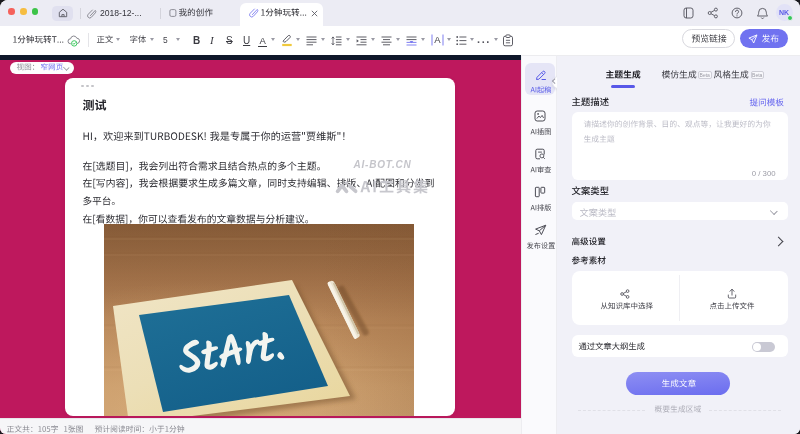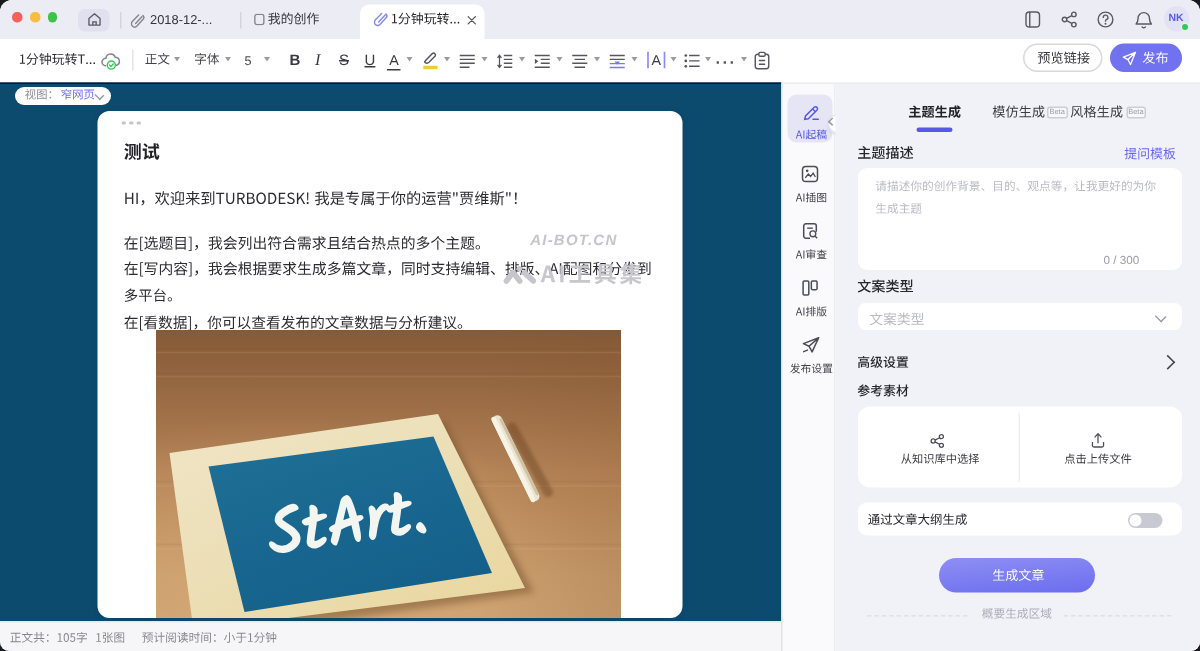--- a/index.html
+++ b/index.html
@@ -13,21 +13,21 @@
 .tsep { position:absolute; top:8px; width:1px; height:11px; background:#d4d4dc; }
 #activetab { position:absolute; left:240px; top:3px; width:83px; height:23px; background:#fff; border-radius:6px 6px 0 0; }
 #avatar { position:absolute; left:775.5px; top:4px; width:17px; height:17px; border-radius:50%; background:#e2e2f7; }
 #avbadge { position:absolute; left:787px; top:15px; width:6px; height:6px; border-radius:50%; background:#35c759; border:1px solid #ececf4; }
 #toolbar { position:absolute; left:0; top:26px; width:800px; height:29px; background:#fff; }
 .tbsep { position:absolute; top:33px; width:1px; height:14px; background:#e4e4e8; }
 .chev { position:absolute; width:0; height:0; border-left:2.6px solid transparent; border-right:2.6px solid transparent; border-top:3.2px solid #9a9aa4; }
 .lat { position:absolute; font-size:10px; color:#3a3a41; }
 #previewbtn { position:absolute; left:682px; top:29px; width:53px; height:19px; border:1px solid #d8d8de; border-radius:10px; background:#fff; }
 #pubbtn { position:absolute; left:740px; top:29px; width:48px; height:19px; border-radius:10px; background:#7072f0; }
-#editor { position:absolute; left:0; top:55px; width:521px; height:379px; background:#0c4a6e; border-top:1px solid #0f172a; overflow:hidden; }
+#editor { position:absolute; left:0; top:55px; width:521px; height:379px; background:#be185d; border-top:5px solid #0f172a; overflow:hidden; }
 #viewpill { position:absolute; left:10px; top:2px; width:64px; height:11.5px; background:#fdfdfe; border-radius:6px; }
 #card { position:absolute; left:65px; top:18px; width:390px; height:338px; background:#fff; border-radius:8px; box-shadow:0 1px 5px rgba(40,40,60,0.07); overflow:hidden; }
 #dots i { position:absolute; top:6.5px; width:2.6px; height:2.6px; border-radius:50%; background:#c4c4c9; }
 #statusbar { position:absolute; left:0; top:358px; width:521px; height:21px; background:#f6f6f8; border-top:1px solid #e7e7ea; }
 #sidebar { position:absolute; left:521px; top:55px; width:36px; height:379px; background:#fafafd; border-top:1px solid #ececef; border-left:1px solid #ededf1; border-right:1px solid #ededf1; }
 #sbactive { position:absolute; left:3px; top:7px; width:30px; height:32px; background:#e5e5f6; border-radius:6px; }
 #sbnotch { position:absolute; left:551.5px; top:75.5px; width:13px; height:13px; border-radius:50%; background:#fff; border:1px solid #e9e9ef; box-shadow:0 1px 2.5px rgba(70,70,110,0.14); }
 #rpanel { position:absolute; left:557px; top:55px; width:243px; height:379px; background:#f1f1f8; border-top:1px solid #ececef; }
 #rtabline { position:absolute; left:54px; top:29px; width:24px; height:2.5px; border-radius:2px; background:#5858e8; }
 .beta { position:absolute; width:13.5px; height:8.5px; border:1px solid #cdcdd6; border-radius:2px; color:#9a9aa4; font-size:5px; line-height:6.5px; text-align:center; background:rgba(255,255,255,0.5); }
@@ -375,21 +375,21 @@
 <svg class="abs" style="left:192px;top:41.6px;" width="36" height="12" viewBox="0 0 36 12">
         <path d="M4.61 2.26H7.48V2.94H4.61ZM4.61 1.12H7.48V1.8H4.61ZM4.02 0.63V3.44H8.1V0.63ZM4.19 5.01C4.05 6.29 3.66 7.26 2.9 7.87C3.04 7.96 3.29 8.15 3.38 8.26C3.84 7.85 4.18 7.33 4.42 6.67C4.98 7.89 5.89 8.13 7.15 8.13H8.65C8.68 7.96 8.76 7.69 8.85 7.54C8.55 7.55 7.39 7.55 7.17 7.55C6.88 7.55 6.61 7.54 6.35 7.5V6.15H8.15V5.62H6.35V4.6H8.58V4.06H3.63V4.6H5.74V7.34C5.25 7.12 4.87 6.73 4.62 6.01C4.69 5.72 4.74 5.41 4.78 5.08ZM1.91 0.35V2.08H0.84V2.68H1.91V4.58C1.47 4.71 1.07 4.82 0.75 4.91L0.91 5.55L1.91 5.22V7.45C1.91 7.57 1.87 7.6 1.76 7.6C1.66 7.61 1.33 7.61 0.96 7.6C1.03 7.77 1.12 8.04 1.14 8.2C1.68 8.2 2.01 8.18 2.22 8.08C2.44 7.98 2.51 7.8 2.51 7.45V5.02L3.47 4.7L3.38 4.12L2.51 4.39V2.68H3.47V2.08H2.51V0.35Z M9.9 2.28V8.26H10.54V2.28ZM9.99 0.77C10.42 1.21 10.99 1.84 11.28 2.21L11.77 1.85C11.48 1.49 10.9 0.89 10.46 0.46ZM12.15 0.83V1.44H16.26V7.35C16.26 7.5 16.2 7.55 16.06 7.55C15.91 7.56 15.4 7.57 14.88 7.54C14.97 7.72 15.07 8.01 15.09 8.2C15.79 8.2 16.26 8.19 16.54 8.08C16.81 7.96 16.9 7.77 16.9 7.35V0.83ZM11.87 2.96V6.68H12.46V6.12H14.89V2.96ZM12.46 3.54H14.26V5.54H12.46Z M21.76 3.98H24.75V4.6H21.76ZM21.76 2.91H24.75V3.51H21.76ZM24 0.34V1.06H22.67V0.34H22.06V1.06H20.8V1.61H22.06V2.25H22.67V1.61H24V2.25H24.62V1.61H25.83V1.06H24.62V0.34ZM21.16 2.42V5.08H22.91C22.88 5.34 22.84 5.57 22.78 5.8H20.62V6.35H22.59C22.27 7.01 21.65 7.46 20.38 7.74C20.5 7.87 20.67 8.11 20.73 8.26C22.22 7.89 22.92 7.28 23.26 6.36C23.69 7.31 24.49 7.96 25.61 8.26C25.7 8.09 25.87 7.85 26.01 7.72C25.04 7.52 24.3 7.04 23.88 6.35H25.81V5.8H23.43C23.47 5.57 23.51 5.33 23.54 5.08H25.38V2.42ZM19.2 0.34V2H18.13V2.61H19.2V2.61C18.97 3.78 18.47 5.15 17.98 5.87C18.09 6.03 18.24 6.31 18.32 6.5C18.65 5.99 18.96 5.21 19.2 4.37V8.25H19.82V3.82C20.06 4.27 20.32 4.82 20.43 5.11L20.85 4.64C20.7 4.38 20.05 3.3 19.82 2.97V2.61H20.71V2H19.82V0.34Z M27.99 0.34V2H26.8V2.61H27.94C27.67 3.79 27.13 5.18 26.58 5.87C26.69 6.03 26.84 6.32 26.91 6.49C27.31 5.91 27.7 4.94 27.99 3.95V8.25H28.6V3.65C28.83 4.08 29.1 4.63 29.22 4.91L29.61 4.42C29.46 4.16 28.81 3.16 28.6 2.87V2.61H29.63V2H28.6V0.34ZM33.86 0.51C32.99 0.87 31.33 1.07 29.98 1.15V3.25C29.98 4.62 29.89 6.55 28.93 7.91C29.08 7.98 29.34 8.17 29.46 8.27C30.4 6.92 30.59 4.91 30.61 3.47H30.87C31.12 4.55 31.49 5.52 32.01 6.33C31.46 6.97 30.81 7.43 30.08 7.73C30.22 7.85 30.39 8.1 30.48 8.26C31.19 7.92 31.84 7.46 32.39 6.86C32.87 7.47 33.46 7.96 34.17 8.27C34.27 8.1 34.47 7.84 34.62 7.72C33.89 7.44 33.29 6.97 32.8 6.36C33.43 5.5 33.89 4.39 34.13 2.98L33.73 2.86L33.62 2.89H30.61V1.68C31.9 1.59 33.38 1.39 34.29 1.02ZM33.41 3.47C33.2 4.39 32.85 5.16 32.41 5.81C31.98 5.13 31.67 4.33 31.44 3.47Z" fill="#6666ef"></path>
       </svg>
 <div id="ta"></div>
 <svg class="abs" style="left:25.5px;top:63.9px;" width="189" height="11" viewBox="0 0 189 11">
         <path d="M1.33 0.84C1.74 1.21 2.25 1.72 2.5 2.05L2.89 1.64C2.65 1.32 2.12 0.83 1.71 0.48ZM0.83 2.76V3.32H2V6.18C2 6.52 1.76 6.75 1.62 6.85C1.72 6.97 1.88 7.21 1.94 7.35C2.04 7.18 2.25 7.02 3.57 6.01C3.5 5.89 3.41 5.66 3.37 5.51L2.56 6.12V2.76ZM4.35 5.21H6.8V5.85H4.35ZM4.35 4.8V4.2H6.8V4.8ZM5.29 0.31V0.92H3.48V1.37H5.29V1.87H3.67V2.3H5.29V2.84H3.25V3.29H7.99V2.84H5.87V2.3H7.51V1.87H5.87V1.37H7.75V0.92H5.87V0.31ZM3.81 3.74V7.48H4.35V6.28H6.8V6.83C6.8 6.92 6.76 6.95 6.66 6.96C6.55 6.97 6.18 6.97 5.78 6.95C5.86 7.09 5.93 7.31 5.95 7.46C6.51 7.46 6.86 7.46 7.08 7.36C7.3 7.28 7.36 7.12 7.36 6.83V3.74Z M14.13 0.31V1.44H12.74V0.31H12.18V1.44H11.09V1.97H12.18V2.99H12.74V1.97H14.13V2.99H14.7V1.97H15.73V1.44H14.7V0.31ZM11.97 5.45H13.15V6.55H11.97ZM11.97 4.94V3.86H13.15V4.94ZM14.88 5.45V6.55H13.68V5.45ZM14.88 4.94H13.68V3.86H14.88ZM11.44 3.34V7.47H11.97V7.07H14.88V7.43H15.44V3.34ZM9.57 0.32V1.89H8.63V2.43H9.57V4.15C9.17 4.27 8.81 4.38 8.52 4.45L8.67 5.03L9.57 4.73V6.75C9.57 6.86 9.53 6.9 9.44 6.9C9.35 6.9 9.04 6.9 8.7 6.9C8.78 7.05 8.85 7.29 8.87 7.43C9.36 7.44 9.67 7.42 9.85 7.32C10.05 7.24 10.12 7.07 10.12 6.75V4.56L10.98 4.27L10.9 3.74L10.12 3.98V2.43H10.95V1.89H10.12V0.32Z M21.65 0.75C22 1.04 22.43 1.46 22.64 1.72L23.09 1.41C22.88 1.15 22.43 0.75 22.08 0.48ZM16.63 0.91C17.05 1.36 17.57 1.96 17.79 2.35L18.28 2.04C18.04 1.65 17.52 1.06 17.09 0.64ZM20.72 0.39V1.83H18.6V2.39H20.43C19.98 3.56 19.24 4.72 18.46 5.32C18.59 5.42 18.78 5.62 18.87 5.76C19.57 5.16 20.24 4.12 20.72 3V6.34H21.29V3.03C21.99 3.84 22.68 4.77 23 5.42L23.47 5.09C23.07 4.34 22.18 3.23 21.39 2.39H23.42V1.83H21.29V0.39ZM18.17 3.1H16.47V3.64H17.61V6.01C17.25 6.13 16.84 6.46 16.42 6.86L16.79 7.35C17.21 6.87 17.61 6.46 17.9 6.46C18.08 6.46 18.32 6.68 18.65 6.87C19.2 7.18 19.86 7.26 20.78 7.26C21.52 7.26 22.88 7.21 23.44 7.18C23.45 7.02 23.54 6.74 23.6 6.59C22.85 6.68 21.69 6.73 20.8 6.73C19.96 6.73 19.28 6.68 18.78 6.4C18.51 6.25 18.33 6.11 18.17 6.03Z M27.4 3.65C27.18 4.59 26.81 5.51 26.33 6.12C26.47 6.19 26.72 6.35 26.83 6.43C27.3 5.79 27.72 4.8 27.97 3.77ZM29.81 3.77C30.24 4.59 30.63 5.69 30.76 6.41L31.32 6.22C31.19 5.5 30.79 4.42 30.34 3.6ZM27.53 0.34C27.27 1.49 26.83 2.61 26.24 3.34C26.38 3.42 26.61 3.62 26.72 3.71C27 3.35 27.25 2.88 27.48 2.36H28.67V6.78C28.67 6.88 28.63 6.9 28.54 6.9C28.43 6.91 28.1 6.92 27.72 6.9C27.81 7.07 27.9 7.32 27.93 7.5C28.42 7.5 28.76 7.47 28.97 7.38C29.18 7.28 29.25 7.11 29.25 6.78V2.36H30.73C30.66 2.76 30.59 3.17 30.54 3.46L31.04 3.56C31.14 3.14 31.28 2.46 31.38 1.89L30.98 1.79L30.88 1.82H27.7C27.86 1.39 28 0.94 28.11 0.48ZM25.96 0.34C25.52 1.53 24.8 2.7 24.02 3.46C24.13 3.59 24.3 3.89 24.35 4.03C24.63 3.75 24.89 3.42 25.15 3.07V7.47H25.71V2.18C26.01 1.65 26.29 1.08 26.51 0.51Z M36.01 3.56C36.43 4.13 36.97 4.91 37.2 5.39L37.7 5.08C37.44 4.62 36.9 3.86 36.46 3.31ZM33.57 0.3C33.51 0.67 33.38 1.19 33.25 1.57H32.38V7.29H32.92V6.67H35.09V1.57H33.79C33.92 1.23 34.07 0.8 34.2 0.41ZM32.92 2.09H34.55V3.74H32.92ZM32.92 6.14V4.25H34.55V6.14ZM36.36 0.28C36.11 1.36 35.69 2.43 35.16 3.13C35.3 3.21 35.54 3.37 35.65 3.46C35.91 3.09 36.16 2.61 36.38 2.08H38.38C38.28 5.21 38.16 6.41 37.91 6.68C37.82 6.79 37.73 6.81 37.57 6.81C37.39 6.81 36.93 6.8 36.41 6.76C36.52 6.91 36.59 7.16 36.61 7.32C37.04 7.35 37.5 7.36 37.77 7.34C38.05 7.31 38.22 7.25 38.4 7.01C38.71 6.63 38.82 5.42 38.94 1.84C38.95 1.76 38.95 1.54 38.95 1.54H36.59C36.72 1.18 36.83 0.79 36.93 0.41Z M46.04 0.44V6.71C46.04 6.86 45.98 6.9 45.83 6.91C45.68 6.91 45.19 6.92 44.64 6.9C44.73 7.06 44.82 7.31 44.85 7.46C45.58 7.46 46.01 7.45 46.26 7.36C46.51 7.26 46.62 7.1 46.62 6.71V0.44ZM44.52 1.22V5.55H45.08V1.22ZM40.61 3.17V6.51C40.61 7.21 40.84 7.37 41.6 7.37C41.76 7.37 42.87 7.37 43.05 7.37C43.74 7.37 43.91 7.07 43.99 5.99C43.83 5.95 43.6 5.87 43.47 5.76C43.43 6.69 43.38 6.86 43.01 6.86C42.77 6.86 41.84 6.86 41.65 6.86C41.25 6.86 41.18 6.81 41.18 6.51V3.69H42.87C42.81 4.63 42.74 5.02 42.64 5.12C42.59 5.19 42.53 5.2 42.42 5.2C42.31 5.2 42.03 5.19 41.75 5.16C41.82 5.31 41.89 5.51 41.89 5.67C42.21 5.69 42.51 5.69 42.67 5.68C42.86 5.66 42.99 5.61 43.11 5.48C43.29 5.28 43.38 4.75 43.45 3.4C43.45 3.32 43.45 3.17 43.45 3.17ZM41.94 0.33C41.53 1.33 40.7 2.41 39.71 3.12C39.84 3.21 40.05 3.41 40.14 3.53C40.91 2.93 41.57 2.15 42.07 1.3C42.69 1.97 43.37 2.78 43.71 3.3L44.14 2.91C43.77 2.36 42.98 1.49 42.32 0.83L42.49 0.48Z M51.4 0.41C51.01 1.55 50.38 2.68 49.68 3.42C49.81 3.51 50.04 3.71 50.13 3.81C50.53 3.38 50.91 2.81 51.25 2.18H51.78V7.48H52.38V5.58H54.73V5.03H52.38V3.85H54.62V3.31H52.38V2.18H54.8V1.61H51.53C51.69 1.27 51.84 0.91 51.96 0.55ZM49.52 0.34C49.09 1.53 48.35 2.7 47.58 3.46C47.69 3.59 47.86 3.91 47.92 4.04C48.19 3.77 48.45 3.46 48.7 3.11V7.47H49.28V2.19C49.59 1.66 49.87 1.08 50.08 0.51Z M60.83 3.92V4.58H57.23V3.92ZM56.64 3.46V7.49H57.23V6.14H60.83V6.83C60.83 6.94 60.79 6.98 60.66 6.99C60.54 6.99 60.08 6.99 59.62 6.97C59.7 7.12 59.79 7.34 59.82 7.5C60.44 7.5 60.85 7.49 61.1 7.4C61.34 7.32 61.43 7.16 61.43 6.84V3.46ZM57.23 5.01H60.83V5.71H57.23ZM57.67 0.3V0.99H55.72V1.47H57.67V2.17C56.85 2.31 56.07 2.43 55.52 2.51L55.61 3.02L57.67 2.63V3.21H58.25V0.3ZM59.39 0.31V2.37C59.39 2.97 59.58 3.14 60.33 3.14C60.47 3.14 61.49 3.14 61.65 3.14C62.23 3.14 62.4 2.93 62.47 2.17C62.31 2.14 62.07 2.05 61.95 1.97C61.92 2.54 61.86 2.63 61.6 2.63C61.38 2.63 60.54 2.63 60.39 2.63C60.04 2.63 59.97 2.59 59.97 2.37V1.76C60.72 1.59 61.56 1.34 62.16 1.08L61.75 0.66C61.32 0.87 60.63 1.11 59.97 1.29V0.31Z M64.79 1.87H68.79V2.37H64.79ZM64.79 0.99H68.79V1.48H64.79ZM64.97 4.6H68.64V5.34H64.97ZM67.76 6.35C68.48 6.62 69.37 7.07 69.83 7.38L70.22 7C69.74 6.68 68.84 6.26 68.13 6.01ZM65.17 5.97C64.7 6.35 63.93 6.71 63.24 6.93C63.38 7.03 63.58 7.24 63.68 7.36C64.34 7.08 65.18 6.64 65.7 6.19ZM66.28 2.92C66.36 3.02 66.43 3.14 66.5 3.27H63.34V3.75H70.24V3.27H67.14C67.06 3.1 66.94 2.93 66.82 2.78H69.37V0.59H64.23V2.78H66.7ZM64.41 4.17V5.77H66.5V6.91C66.5 7 66.48 7.02 66.37 7.03C66.26 7.04 65.88 7.04 65.47 7.02C65.55 7.15 65.63 7.34 65.65 7.49C66.21 7.49 66.57 7.49 66.79 7.41C67.03 7.34 67.1 7.21 67.1 6.93V5.77H69.23V4.17Z M72.83 7.3 73.36 6.85C72.88 6.28 72.17 5.57 71.61 5.12L71.11 5.56C71.66 6.01 72.33 6.68 72.83 7.3Z M80.32 3.2H84.42V4.48H80.32ZM80.32 2.64V1.37H84.42V2.64ZM80.32 5.05H84.42V6.34H80.32ZM79.73 0.8V7.44H80.32V6.91H84.42V7.44H85.03V0.8Z M90.61 3.56C91.03 4.13 91.56 4.91 91.8 5.39L92.3 5.08C92.04 4.62 91.5 3.86 91.06 3.31ZM88.17 0.3C88.11 0.67 87.98 1.19 87.85 1.57H86.98V7.29H87.52V6.67H89.69V1.57H88.39C88.52 1.23 88.67 0.8 88.8 0.41ZM87.52 2.09H89.15V3.74H87.52ZM87.52 6.14V4.25H89.15V6.14ZM90.96 0.28C90.71 1.36 90.29 2.43 89.76 3.13C89.9 3.21 90.14 3.37 90.25 3.46C90.51 3.09 90.76 2.61 90.98 2.08H92.98C92.88 5.21 92.76 6.41 92.51 6.68C92.42 6.79 92.33 6.81 92.17 6.81C91.99 6.81 91.53 6.8 91.01 6.76C91.12 6.91 91.19 7.16 91.21 7.32C91.64 7.35 92.1 7.36 92.37 7.34C92.65 7.31 92.82 7.25 93 7.01C93.31 6.63 93.42 5.42 93.54 1.84C93.55 1.76 93.55 1.54 93.55 1.54H91.19C91.32 1.18 91.43 0.79 91.53 0.41Z M96.23 7.3 96.76 6.85C96.28 6.28 95.57 5.57 95.01 5.12L94.51 5.56C95.06 6.01 95.73 6.68 96.23 7.3Z M105.5 0.69V4.84H106.06V1.22H108.36V4.84H108.94V0.69ZM106.88 1.87V3.37C106.88 4.58 106.63 6.05 104.68 7.06C104.79 7.14 104.97 7.36 105.04 7.48C106.35 6.8 106.97 5.84 107.24 4.9V6.68C107.24 7.2 107.45 7.34 107.96 7.34H108.62C109.29 7.34 109.38 7.03 109.44 5.8C109.3 5.76 109.11 5.68 108.97 5.57C108.93 6.68 108.89 6.9 108.63 6.9H108.05C107.84 6.9 107.78 6.83 107.78 6.62V4.73H107.29C107.4 4.26 107.44 3.8 107.44 3.38V1.87ZM102.34 2.5C102.79 3.1 103.26 3.81 103.65 4.49C103.24 5.45 102.73 6.22 102.17 6.72C102.31 6.83 102.51 7.03 102.6 7.17C103.14 6.65 103.62 5.97 104.01 5.14C104.25 5.59 104.43 6.01 104.56 6.36L105.06 6.02C104.9 5.58 104.62 5.04 104.29 4.47C104.67 3.49 104.94 2.32 105.09 1.01L104.72 0.89L104.61 0.91H102.31V1.47H104.47C104.35 2.32 104.15 3.11 103.9 3.83C103.55 3.26 103.16 2.7 102.79 2.21Z M111.55 3.24H115.63V4.63H111.55ZM112.35 5.87C112.45 6.37 112.52 7.03 112.52 7.42L113.11 7.34C113.1 6.97 113.02 6.32 112.91 5.82ZM113.97 5.87C114.19 6.36 114.43 7.01 114.51 7.4L115.08 7.25C114.99 6.86 114.74 6.23 114.5 5.76ZM115.56 5.81C115.95 6.3 116.38 7 116.56 7.43L117.12 7.19C116.92 6.76 116.47 6.1 116.08 5.61ZM111.08 5.66C110.84 6.23 110.44 6.86 110.03 7.22L110.56 7.48C110.99 7.07 111.38 6.41 111.63 5.8ZM110.99 2.68V5.18H116.21V2.68H113.83V1.69H116.8V1.14H113.83V0.31H113.25V2.68Z M122.01 0.27C121.78 0.94 121.36 1.56 120.88 1.97L121.09 2.1V2.64H118.65V3.13H121.09V3.83H117.87V4.34H122.69V5.03H118.12V5.55H122.69V6.79C122.69 6.9 122.65 6.93 122.51 6.93C122.37 6.94 121.91 6.94 121.38 6.93C121.46 7.08 121.56 7.32 121.59 7.48C122.23 7.48 122.67 7.47 122.94 7.39C123.2 7.3 123.28 7.14 123.28 6.79V5.55H124.75V5.03H123.28V4.34H124.96V3.83H121.69V3.13H124.22V2.64H121.69V2.1H121.56C121.74 1.91 121.9 1.7 122.05 1.47H122.58C122.81 1.77 123.04 2.14 123.13 2.39L123.64 2.18C123.55 1.97 123.39 1.72 123.21 1.47H124.87V0.97H122.33C122.42 0.79 122.5 0.6 122.57 0.41ZM119.24 5.88C119.75 6.22 120.31 6.72 120.57 7.08L121.02 6.72C120.75 6.35 120.18 5.87 119.67 5.55ZM118.95 0.27C118.69 0.97 118.25 1.65 117.76 2.11C117.9 2.18 118.14 2.34 118.25 2.43C118.51 2.18 118.76 1.84 118.99 1.47H119.3C119.45 1.77 119.59 2.12 119.64 2.36L120.16 2.16C120.11 1.98 120 1.72 119.89 1.47H121.31V0.97H119.26C119.35 0.79 119.43 0.61 119.5 0.42Z M126.52 7.7C127.34 7.41 127.87 6.77 127.87 5.93C127.87 5.38 127.64 5.03 127.21 5.03C126.89 5.03 126.62 5.23 126.62 5.59C126.62 5.96 126.88 6.15 127.2 6.15L127.34 6.13C127.3 6.67 126.95 7.04 126.35 7.29Z M134.16 0.82C134.55 1.19 135.08 1.72 135.34 2.04L135.72 1.6C135.45 1.3 134.91 0.8 134.52 0.44ZM137.69 0.37V6.67H135.81V7.25H140.57V6.67H138.29V3.45H140V2.89H138.29V0.37ZM133.46 2.77V3.33H134.68V6.04C134.68 6.47 134.36 6.8 134.19 6.94C134.3 7.01 134.5 7.2 134.57 7.31C134.68 7.15 134.89 6.98 136.35 5.86C136.29 5.75 136.2 5.53 136.17 5.37L135.24 6.06V2.77Z M146.39 0.83C146.84 1.22 147.37 1.79 147.62 2.17L148.09 1.83C147.83 1.46 147.29 0.9 146.84 0.51ZM147.39 3.53C147.12 4.03 146.77 4.52 146.36 4.97C146.23 4.45 146.12 3.84 146.04 3.17H148.28V2.62H145.98C145.92 1.92 145.88 1.16 145.88 0.37H145.27C145.28 1.15 145.31 1.9 145.38 2.62H143.59V1.25C144.07 1.15 144.52 1.03 144.9 0.9L144.49 0.41C143.74 0.69 142.48 0.95 141.38 1.12C141.45 1.26 141.53 1.47 141.56 1.61C142.02 1.54 142.52 1.47 143.01 1.37V2.62H141.34V3.17H143.01V4.56L141.22 4.91L141.39 5.5L143.01 5.13V6.73C143.01 6.86 142.96 6.9 142.83 6.91C142.69 6.92 142.23 6.92 141.73 6.9C141.81 7.07 141.91 7.33 141.94 7.5C142.58 7.5 143.01 7.48 143.25 7.39C143.51 7.29 143.59 7.11 143.59 6.73V4.99L145.03 4.66L144.99 4.13L143.59 4.43V3.17H145.43C145.53 4.02 145.68 4.8 145.87 5.46C145.31 5.97 144.68 6.41 144.01 6.73C144.16 6.86 144.33 7.05 144.42 7.19C145 6.89 145.56 6.5 146.07 6.04C146.42 6.96 146.91 7.51 147.52 7.51C148.11 7.51 148.33 7.13 148.43 5.83C148.27 5.78 148.06 5.65 147.94 5.51C147.89 6.52 147.8 6.92 147.58 6.92C147.19 6.92 146.83 6.42 146.55 5.59C147.09 5.04 147.55 4.41 147.9 3.75Z M150.67 5.01 150.17 5.21C150.43 5.66 150.76 6.02 151.14 6.31C150.67 6.58 149.99 6.81 149.07 6.98C149.19 7.11 149.35 7.36 149.42 7.5C150.43 7.28 151.16 6.99 151.68 6.65C152.76 7.21 154.19 7.39 156.01 7.46C156.04 7.27 156.15 7.02 156.26 6.89C154.51 6.84 153.16 6.72 152.16 6.27C152.56 5.87 152.77 5.42 152.87 4.94H155.51V1.92H152.95V1.26H155.99V0.73H149.21V1.26H152.34V1.92H149.92V4.94H152.25C152.16 5.31 151.98 5.66 151.62 5.97C151.24 5.73 150.92 5.41 150.67 5.01ZM150.48 3.66H152.34V3.97C152.34 4.13 152.34 4.3 152.33 4.45H150.48ZM152.94 4.45C152.94 4.3 152.95 4.14 152.95 3.98V3.66H154.92V4.45ZM150.48 2.41H152.34V3.19H150.48ZM152.95 2.41H154.92V3.19H152.95Z M157 4.59C157.41 4.86 157.86 5.19 158.26 5.53C157.85 6.22 157.32 6.71 156.7 7.01C156.83 7.12 157 7.34 157.07 7.48C157.72 7.11 158.27 6.61 158.71 5.92C159.03 6.22 159.32 6.53 159.51 6.79L159.91 6.29C159.7 6.02 159.38 5.7 159 5.38C159.43 4.51 159.7 3.39 159.82 1.98L159.46 1.89L159.36 1.91H158.22C158.33 1.37 158.43 0.83 158.49 0.35L157.91 0.31C157.86 0.8 157.76 1.36 157.66 1.91H156.82V2.46H157.55C157.38 3.26 157.19 4.02 157 4.59ZM159.21 2.46C159.1 3.46 158.86 4.31 158.54 5.01C158.25 4.78 157.94 4.56 157.65 4.36C157.8 3.81 157.97 3.14 158.11 2.46ZM161.66 2.72V3.63H159.85V4.18H161.66V6.79C161.66 6.9 161.62 6.93 161.49 6.94C161.37 6.94 160.94 6.94 160.48 6.93C160.56 7.09 160.66 7.33 160.69 7.49C161.3 7.5 161.68 7.48 161.92 7.39C162.17 7.3 162.26 7.14 162.26 6.79V4.18H163.99V3.63H162.26V2.86C162.81 2.39 163.37 1.73 163.75 1.14L163.35 0.85L163.21 0.89H160.2V1.43H162.81C162.5 1.88 162.06 2.39 161.66 2.72Z M168.61 3.56C169.03 4.13 169.56 4.91 169.8 5.39L170.3 5.08C170.04 4.62 169.5 3.86 169.06 3.31ZM166.17 0.3C166.11 0.67 165.98 1.19 165.85 1.57H164.98V7.29H165.52V6.67H167.69V1.57H166.39C166.52 1.23 166.67 0.8 166.8 0.41ZM165.52 2.09H167.15V3.74H165.52ZM165.52 6.14V4.25H167.15V6.14ZM168.96 0.28C168.71 1.36 168.29 2.43 167.76 3.13C167.9 3.21 168.14 3.37 168.25 3.46C168.51 3.09 168.76 2.61 168.98 2.08H170.98C170.88 5.21 170.76 6.41 170.51 6.68C170.42 6.79 170.33 6.81 170.17 6.81C169.99 6.81 169.53 6.8 169.01 6.76C169.12 6.91 169.19 7.16 169.21 7.32C169.64 7.35 170.1 7.36 170.37 7.34C170.65 7.31 170.82 7.25 171 7.01C171.31 6.63 171.42 5.42 171.54 1.84C171.55 1.76 171.55 1.54 171.55 1.54H169.19C169.32 1.18 169.43 0.79 169.53 0.41Z M173.36 0.75C173.68 1.12 174.03 1.61 174.18 1.93L174.71 1.68C174.55 1.36 174.18 0.87 173.86 0.53ZM175.99 3.97C176.39 4.45 176.85 5.1 177.05 5.51L177.57 5.23C177.36 4.83 176.88 4.2 176.48 3.74ZM175.31 0.33V1.25C175.31 1.54 175.3 1.86 175.27 2.19H172.74V2.78H175.21C175.02 4.17 174.4 5.73 172.53 6.95C172.67 7.04 172.89 7.25 172.99 7.38C174.99 6.05 175.63 4.31 175.81 2.78H178.5C178.39 5.43 178.27 6.47 178.04 6.72C177.95 6.81 177.86 6.83 177.69 6.83C177.51 6.83 177.01 6.83 176.48 6.78C176.6 6.95 176.68 7.21 176.69 7.39C177.17 7.41 177.66 7.43 177.93 7.4C178.22 7.37 178.4 7.31 178.58 7.08C178.89 6.72 179 5.62 179.12 2.5C179.12 2.4 179.13 2.19 179.13 2.19H175.88C175.89 1.86 175.9 1.54 175.9 1.26V0.33Z M183.4 3.65C183.18 4.59 182.81 5.51 182.33 6.12C182.47 6.19 182.72 6.35 182.83 6.43C183.3 5.79 183.72 4.8 183.97 3.77ZM185.81 3.77C186.24 4.59 186.63 5.69 186.76 6.41L187.32 6.22C187.19 5.5 186.79 4.42 186.34 3.6ZM183.53 0.34C183.27 1.49 182.83 2.61 182.24 3.34C182.38 3.42 182.61 3.62 182.72 3.71C183 3.35 183.25 2.88 183.48 2.36H184.67V6.78C184.67 6.88 184.63 6.9 184.54 6.9C184.43 6.91 184.1 6.92 183.72 6.9C183.81 7.07 183.9 7.32 183.93 7.5C184.42 7.5 184.76 7.47 184.97 7.38C185.18 7.28 185.25 7.11 185.25 6.78V2.36H186.73C186.66 2.76 186.59 3.17 186.54 3.46L187.04 3.56C187.14 3.14 187.28 2.46 187.38 1.89L186.98 1.79L186.88 1.82H183.7C183.86 1.39 184 0.94 184.11 0.48ZM181.96 0.34C181.52 1.53 180.8 2.7 180.02 3.46C180.13 3.59 180.3 3.89 180.35 4.03C180.63 3.75 180.89 3.42 181.15 3.07V7.47H181.71V2.18C182.01 1.65 182.29 1.08 182.51 0.51Z" fill="#b9b9c4"></path>
       </svg>
 <svg class="abs" style="left:25.5px;top:79.1px;" width="33" height="11" viewBox="0 0 33 11">
         <path d="M2.36 0.44C2.07 1.55 1.56 2.64 0.92 3.33C1.07 3.41 1.33 3.58 1.44 3.68C1.74 3.33 2.01 2.89 2.26 2.39H4.11V4.12H1.79V4.68H4.11V6.67H0.93V7.24H7.9V6.67H4.72V4.68H7.25V4.12H4.72V2.39H7.53V1.83H4.72V0.31H4.11V1.83H2.52C2.69 1.43 2.84 1 2.96 0.57Z M12.54 0.32C12.54 0.76 12.56 1.21 12.58 1.64H9.3V3.83C9.3 4.84 9.23 6.19 8.58 7.15C8.72 7.22 8.97 7.43 9.07 7.54C9.79 6.51 9.91 4.94 9.91 3.84V3.78H11.33C11.3 5.12 11.26 5.62 11.16 5.74C11.1 5.81 11.03 5.83 10.91 5.83C10.78 5.83 10.45 5.83 10.09 5.79C10.18 5.94 10.24 6.17 10.25 6.33C10.63 6.36 10.99 6.36 11.19 6.34C11.4 6.32 11.54 6.26 11.66 6.12C11.83 5.9 11.86 5.24 11.9 3.49C11.9 3.41 11.91 3.24 11.91 3.24H9.91V2.21H12.62C12.71 3.47 12.9 4.63 13.2 5.52C12.68 6.12 12.08 6.6 11.39 6.97C11.51 7.08 11.72 7.32 11.82 7.45C12.42 7.09 12.96 6.66 13.43 6.15C13.79 6.95 14.26 7.43 14.86 7.43C15.46 7.43 15.68 7.04 15.78 5.71C15.62 5.66 15.41 5.52 15.27 5.39C15.23 6.43 15.13 6.83 14.91 6.83C14.51 6.83 14.16 6.39 13.87 5.62C14.45 4.88 14.91 3.99 15.24 2.96L14.66 2.82C14.41 3.6 14.07 4.31 13.65 4.94C13.45 4.18 13.3 3.25 13.21 2.21H15.72V1.64H13.18C13.16 1.21 13.15 0.77 13.15 0.32ZM13.53 0.7C14.03 0.96 14.63 1.36 14.93 1.64L15.3 1.23C14.99 0.97 14.38 0.58 13.88 0.34Z M19.02 0.66C19.49 1.01 20.04 1.51 20.35 1.87H16.9V2.44H19.68V4.16H17.26V4.73H19.68V6.65H16.54V7.22H23.49V6.65H20.31V4.73H22.78V4.16H20.31V2.44H23.1V1.87H20.56L20.94 1.6C20.62 1.23 19.99 0.7 19.49 0.34Z M25.27 2.07H26.86V2.66H25.27ZM25.27 1.07H26.86V1.65H25.27ZM24.74 0.64V3.09H27.41V0.64ZM29.32 2.73C29.27 4.75 29.11 5.75 27.47 6.26C27.57 6.36 27.71 6.54 27.75 6.65C29.53 6.06 29.76 4.93 29.81 2.73ZM29.59 5.41C30.09 5.76 30.69 6.28 30.98 6.61L31.34 6.25C31.03 5.93 30.41 5.44 29.94 5.1ZM24.87 4.51C24.83 5.64 24.68 6.58 24.16 7.18C24.28 7.25 24.5 7.39 24.59 7.47C24.88 7.1 25.06 6.65 25.18 6.1C25.88 7.14 27.03 7.32 28.69 7.32H31.2C31.23 7.17 31.33 6.93 31.41 6.82C30.96 6.83 29.05 6.83 28.7 6.83C27.76 6.83 26.98 6.78 26.37 6.53V5.41H27.67V4.96H26.37V4.13H27.81V3.67H24.28V4.13H25.87V6.23C25.63 6.04 25.44 5.8 25.29 5.49C25.33 5.19 25.35 4.88 25.37 4.54ZM28.11 1.9V5.19H28.6V2.35H30.46V5.16H30.97V1.9H29.51C29.6 1.68 29.7 1.41 29.8 1.15H31.35V0.67H27.79V1.15H29.21C29.14 1.4 29.06 1.68 28.97 1.9Z" fill="#b9b9c4"></path>
       </svg>
-<div class="abs" style="left:178.6px;top:112.5px;width:40px;text-align:left;font-size:7.8px;color:#9c9ca6">0 / 300</div>
+<div class="abs" style="left:178.6px;top:112.5px;width:40px;text-align:right;font-size:7.8px;color:#9c9ca6">0 / 300</div>
 <svg class="abs" style="left:14.4px;top:129.7px;" width="39" height="13" viewBox="0 0 39 13">
         <path d="M4.43 0.54C4.69 0.99 4.96 1.58 5.07 1.96H0.95V2.83H2.42C2.95 4.21 3.66 5.41 4.57 6.38C3.56 7.21 2.31 7.79 0.79 8.21C0.97 8.41 1.24 8.83 1.35 9.04C2.89 8.56 4.18 7.91 5.23 7.02C6.25 7.91 7.51 8.58 9.04 9C9.18 8.74 9.44 8.37 9.64 8.17C8.17 7.81 6.94 7.19 5.92 6.37C6.82 5.42 7.51 4.26 8.02 2.83H9.5V1.96H5.23L6.06 1.7C5.94 1.31 5.64 0.71 5.37 0.25ZM5.25 5.76C4.43 4.93 3.79 3.94 3.34 2.83H7.01C6.59 4 6.01 4.96 5.25 5.76Z M10.36 6.09V6.83H13.47C12.65 7.46 11.38 7.99 10.16 8.23C10.35 8.4 10.6 8.73 10.72 8.95C11.96 8.63 13.25 7.99 14.13 7.19V9.05H15.02V7.14C15.93 7.96 17.26 8.63 18.51 8.96C18.64 8.72 18.9 8.38 19.08 8.21C17.86 7.97 16.56 7.46 15.72 6.83H18.86V6.09H15.02V5.37H14.13V6.09ZM13.85 0.53 14.11 1.01H10.61V2.41H11.44V1.75H17.76V2.41H18.62V1.01H15.05C14.93 0.77 14.76 0.49 14.61 0.27ZM15.95 3.32C15.67 3.68 15.3 3.96 14.85 4.18C14.24 4.06 13.61 3.95 12.97 3.84L13.51 3.32ZM11.61 4.29C12.29 4.39 12.96 4.51 13.6 4.63C12.75 4.85 11.7 4.97 10.46 5.03C10.59 5.21 10.72 5.49 10.78 5.72C12.52 5.59 13.91 5.37 14.97 4.93C16.11 5.19 17.11 5.47 17.84 5.75L18.57 5.14C17.86 4.91 16.94 4.65 15.91 4.42C16.33 4.12 16.67 3.76 16.94 3.32H18.76V2.61H14.14C14.31 2.42 14.46 2.22 14.6 2.02L13.78 1.78C13.61 2.04 13.41 2.32 13.18 2.61H10.46V3.32H12.57C12.24 3.68 11.91 4.01 11.61 4.29Z M26.22 0.49C26 0.89 25.62 1.47 25.31 1.84L26.04 2.1C26.37 1.77 26.79 1.26 27.17 0.76ZM20.93 0.86C21.29 1.23 21.69 1.77 21.86 2.13H19.94V2.95H22.85C22.08 3.66 20.91 4.23 19.73 4.49C19.93 4.67 20.18 5.01 20.31 5.23C21.52 4.88 22.71 4.19 23.54 3.33V4.73H24.43V3.53C25.59 4.07 26.93 4.77 27.66 5.21L28.09 4.48C27.37 4.08 26.09 3.46 24.98 2.95H28.09V2.13H24.43V0.34H23.54V2.13H21.99L22.69 1.8C22.51 1.43 22.07 0.89 21.69 0.52ZM23.54 4.93C23.5 5.25 23.45 5.56 23.39 5.84H19.88V6.66H23.06C22.59 7.43 21.65 7.94 19.67 8.23C19.85 8.44 20.06 8.83 20.13 9.06C22.42 8.67 23.47 7.94 23.99 6.88C24.76 8.11 25.99 8.78 27.84 9.05C27.96 8.8 28.2 8.42 28.4 8.22C26.73 8.06 25.52 7.56 24.83 6.66H28.15V5.84H24.34C24.39 5.56 24.44 5.25 24.48 4.93Z M34.58 0.87V4.04H35.39V0.87ZM36.31 0.41V4.53C36.31 4.66 36.28 4.69 36.13 4.7C35.98 4.71 35.52 4.71 35.04 4.69C35.16 4.92 35.27 5.25 35.32 5.49C35.98 5.49 36.45 5.47 36.76 5.35C37.08 5.21 37.16 5 37.16 4.55V0.41ZM32.25 1.49V2.64H31.25V1.49ZM30.11 6.11V6.92H32.97V7.92H29.14V8.74H37.65V7.92H33.88V6.92H36.68V6.11H33.88V5.19H33.08V3.43H34.07V2.64H33.08V1.49H33.87V0.7H29.6V1.49H30.43V2.64H29.28V3.43H30.35C30.23 4 29.92 4.55 29.15 4.98C29.31 5.11 29.62 5.43 29.73 5.6C30.68 5.05 31.06 4.23 31.19 3.43H32.25V5.36H32.97V6.11Z" fill="#26262c"></path>
       </svg>
 <div id="sel"></div>
 <svg class="abs" style="left:21.6px;top:152.3px;" width="38" height="13" viewBox="0 0 38 13">
         <path d="M4.39 0.52C4.67 0.98 4.96 1.59 5.07 1.97L5.84 1.72C5.71 1.34 5.39 0.75 5.11 0.3ZM0.96 1.99V2.67H2.4C2.94 4.07 3.66 5.27 4.61 6.26C3.6 7.1 2.36 7.73 0.83 8.16C0.97 8.33 1.19 8.65 1.26 8.81C2.8 8.32 4.08 7.65 5.12 6.75C6.16 7.67 7.41 8.35 8.92 8.77C9.04 8.57 9.24 8.28 9.4 8.13C7.92 7.76 6.67 7.11 5.65 6.25C6.58 5.3 7.29 4.12 7.82 2.67H9.28V1.99ZM5.14 5.77C4.27 4.89 3.59 3.85 3.11 2.67H7.04C6.58 3.91 5.95 4.93 5.14 5.77Z M10.18 5.98V6.57H13.39C12.57 7.28 11.24 7.88 10.01 8.14C10.15 8.28 10.35 8.54 10.45 8.7C11.71 8.37 13.07 7.65 13.93 6.8V8.82H14.62V6.75C15.51 7.64 16.91 8.37 18.2 8.72C18.29 8.55 18.5 8.28 18.64 8.14C17.4 7.88 16.05 7.28 15.21 6.57H18.43V5.98H14.62V5.22H13.93V5.98ZM13.67 0.52 13.99 1.06H10.44V2.38H11.09V1.65H17.54V2.38H18.21V1.06H14.72C14.59 0.83 14.41 0.53 14.24 0.31ZM15.8 3.17C15.49 3.59 15.06 3.92 14.52 4.18C13.87 4.05 13.2 3.92 12.52 3.82C12.73 3.62 12.95 3.4 13.17 3.17ZM11.45 4.17C12.17 4.28 12.87 4.4 13.55 4.53C12.66 4.77 11.57 4.91 10.26 4.98C10.36 5.12 10.46 5.35 10.52 5.54C12.22 5.42 13.58 5.19 14.63 4.76C15.8 5.01 16.81 5.3 17.56 5.58L18.14 5.09C17.41 4.85 16.46 4.59 15.39 4.36C15.89 4.05 16.28 3.65 16.56 3.17H18.35V2.61H13.67C13.86 2.39 14.03 2.17 14.18 1.96L13.56 1.76C13.39 2.02 13.17 2.32 12.93 2.61H10.29V3.17H12.44C12.11 3.54 11.76 3.89 11.45 4.17Z M25.76 0.53C25.54 0.92 25.15 1.48 24.83 1.84L25.4 2.05C25.73 1.72 26.14 1.23 26.48 0.76ZM20.57 0.84C20.95 1.21 21.37 1.76 21.54 2.12L22.16 1.81C21.97 1.45 21.54 0.93 21.14 0.57ZM23.13 0.38V2.16H19.56V2.8H22.58C21.83 3.57 20.6 4.21 19.39 4.5C19.53 4.64 19.73 4.89 19.83 5.07C21.08 4.7 22.32 3.97 23.13 3.06V4.61H23.82V3.23C24.99 3.81 26.37 4.56 27.11 5.04L27.45 4.47C26.71 4.03 25.4 3.35 24.25 2.8H27.48V2.16H23.82V0.38ZM23.16 4.81C23.11 5.17 23.06 5.5 22.98 5.81H19.52V6.45H22.73C22.27 7.31 21.34 7.88 19.32 8.2C19.45 8.35 19.63 8.65 19.68 8.83C21.97 8.43 22.99 7.66 23.48 6.51C24.2 7.81 25.47 8.55 27.33 8.83C27.41 8.64 27.6 8.34 27.76 8.19C26.09 7.99 24.85 7.42 24.18 6.45H27.51V5.81H23.71C23.79 5.49 23.84 5.16 23.89 4.81Z M33.94 0.89V3.97H34.58V0.89ZM35.66 0.42V4.54C35.66 4.66 35.63 4.69 35.48 4.7C35.34 4.71 34.88 4.71 34.36 4.69C34.46 4.88 34.55 5.14 34.59 5.33C35.24 5.33 35.69 5.32 35.97 5.21C36.24 5.11 36.32 4.93 36.32 4.54V0.42ZM31.67 1.35V2.62H30.53V2.57V1.35ZM28.72 2.62V3.24H29.84C29.74 3.85 29.43 4.48 28.64 4.97C28.77 5.06 29 5.32 29.09 5.45C30.03 4.87 30.38 4.04 30.48 3.24H31.67V5.22H32.32V3.24H33.37V2.62H32.32V1.35H33.18V0.75H29.02V1.35H29.89V2.56V2.62ZM32.4 5.04V6.06H29.49V6.7H32.4V7.87H28.53V8.51H36.86V7.87H33.1V6.7H35.9V6.06H33.1V5.04Z" fill="#b9b9c4"></path>
       </svg>
 <div class="vchev" style="left:214px;top:152px"></div>
 <svg class="abs" style="left:14.4px;top:180.6px;" width="36" height="12" viewBox="0 0 36 12">
         <path d="M3.04 2.85H6.6V3.49H3.04ZM2.23 2.28V4.06H7.45V2.28ZM4.2 0.46 4.44 1.16H0.99V1.86H8.58V1.16H5.36C5.26 0.89 5.14 0.54 5.01 0.27ZM1.27 4.48V8.29H2.07V5.15H7.52V7.49C7.52 7.59 7.47 7.63 7.36 7.63C7.26 7.64 6.82 7.64 6.47 7.62C6.56 7.79 6.67 8.04 6.72 8.22C7.29 8.23 7.7 8.22 7.96 8.13C8.25 8.02 8.33 7.87 8.33 7.49V4.48ZM2.89 5.58V7.82H3.66V7.41H6.6V5.58ZM3.66 6.16H5.88V6.84H3.66Z M9.45 7.02 9.65 7.82C10.47 7.49 11.54 7.07 12.54 6.65L12.39 5.95C11.31 6.36 10.18 6.78 9.45 7.02ZM12.55 0.85V1.62H13.45C13.35 4.3 13.01 6.49 11.86 7.82C12.06 7.93 12.45 8.19 12.57 8.32C13.27 7.42 13.68 6.26 13.92 4.86C14.19 5.44 14.5 5.98 14.85 6.46C14.38 6.98 13.82 7.4 13.2 7.69C13.38 7.81 13.66 8.12 13.78 8.3C14.35 8 14.89 7.59 15.36 7.07C15.82 7.56 16.34 7.97 16.92 8.27C17.04 8.07 17.28 7.77 17.46 7.61C16.87 7.34 16.33 6.94 15.86 6.44C16.44 5.62 16.88 4.58 17.14 3.31L16.64 3.11L16.5 3.14H15.79C16 2.43 16.23 1.57 16.41 0.85ZM14.26 1.62H15.4C15.21 2.41 14.97 3.26 14.77 3.85H16.22C16.02 4.61 15.72 5.27 15.34 5.83C14.82 5.12 14.41 4.27 14.12 3.4C14.18 2.84 14.23 2.24 14.26 1.62ZM9.58 3.96C9.71 3.9 9.93 3.85 10.89 3.72C10.53 4.25 10.22 4.65 10.06 4.82C9.79 5.13 9.58 5.34 9.38 5.38C9.47 5.59 9.59 5.95 9.63 6.11C9.83 5.96 10.16 5.84 12.41 5.18C12.39 5.01 12.37 4.7 12.37 4.49L10.89 4.88C11.48 4.17 12.06 3.33 12.54 2.49L11.87 2.07C11.71 2.39 11.53 2.71 11.34 3.01L10.37 3.1C10.89 2.38 11.39 1.49 11.76 0.63L11.01 0.28C10.66 1.32 10.03 2.41 9.83 2.69C9.64 2.98 9.49 3.17 9.32 3.22C9.41 3.43 9.54 3.81 9.58 3.96Z M18.66 0.94C19.13 1.35 19.72 1.93 19.99 2.31L20.55 1.74C20.26 1.38 19.66 0.83 19.2 0.45ZM18.04 2.98V3.77H19.17V6.64C19.17 7.04 18.91 7.34 18.74 7.46C18.89 7.61 19.1 7.95 19.16 8.14C19.31 7.96 19.57 7.75 21.12 6.52C21.03 6.36 20.89 6.06 20.82 5.84L19.96 6.51V2.98ZM21.85 0.6V1.55C21.85 2.17 21.67 2.84 20.56 3.34C20.71 3.46 20.99 3.77 21.1 3.93C22.34 3.35 22.6 2.4 22.6 1.57V1.36H23.96V2.54C23.96 3.29 24.11 3.58 24.82 3.58C24.93 3.58 25.29 3.58 25.43 3.58C25.6 3.58 25.8 3.57 25.91 3.53C25.89 3.34 25.86 3.04 25.84 2.84C25.73 2.87 25.54 2.89 25.41 2.89C25.31 2.89 24.98 2.89 24.89 2.89C24.75 2.89 24.73 2.79 24.73 2.55V0.6ZM24.47 4.84C24.18 5.44 23.77 5.94 23.27 6.35C22.76 5.93 22.34 5.42 22.05 4.84ZM20.99 4.08V4.84H21.51L21.29 4.92C21.62 5.65 22.07 6.28 22.63 6.79C22 7.16 21.29 7.42 20.53 7.58C20.67 7.76 20.84 8.08 20.91 8.29C21.76 8.08 22.56 7.76 23.25 7.31C23.89 7.77 24.66 8.1 25.53 8.31C25.63 8.08 25.85 7.77 26.02 7.59C25.23 7.43 24.52 7.16 23.92 6.79C24.62 6.17 25.17 5.34 25.5 4.27L25 4.05L24.86 4.08Z M31.95 1.19H33.2V1.84H31.95ZM29.98 1.19H31.2V1.84H29.98ZM28.04 1.19H29.23V1.84H28.04ZM27.86 3.9V7.46H26.76V8.05H34.46V7.46H33.33V3.9H30.68L30.77 3.46H34.24V2.85H30.89L30.96 2.41H34.02V0.63H27.26V2.41H30.13L30.08 2.85H26.88V3.46H29.99L29.91 3.9ZM28.62 7.46V7.02H32.53V7.46ZM28.62 5.27H32.53V5.69H28.62ZM28.62 4.82V4.41H32.53V4.82ZM28.62 6.13H32.53V6.57H28.62Z" fill="#26262c"></path>

